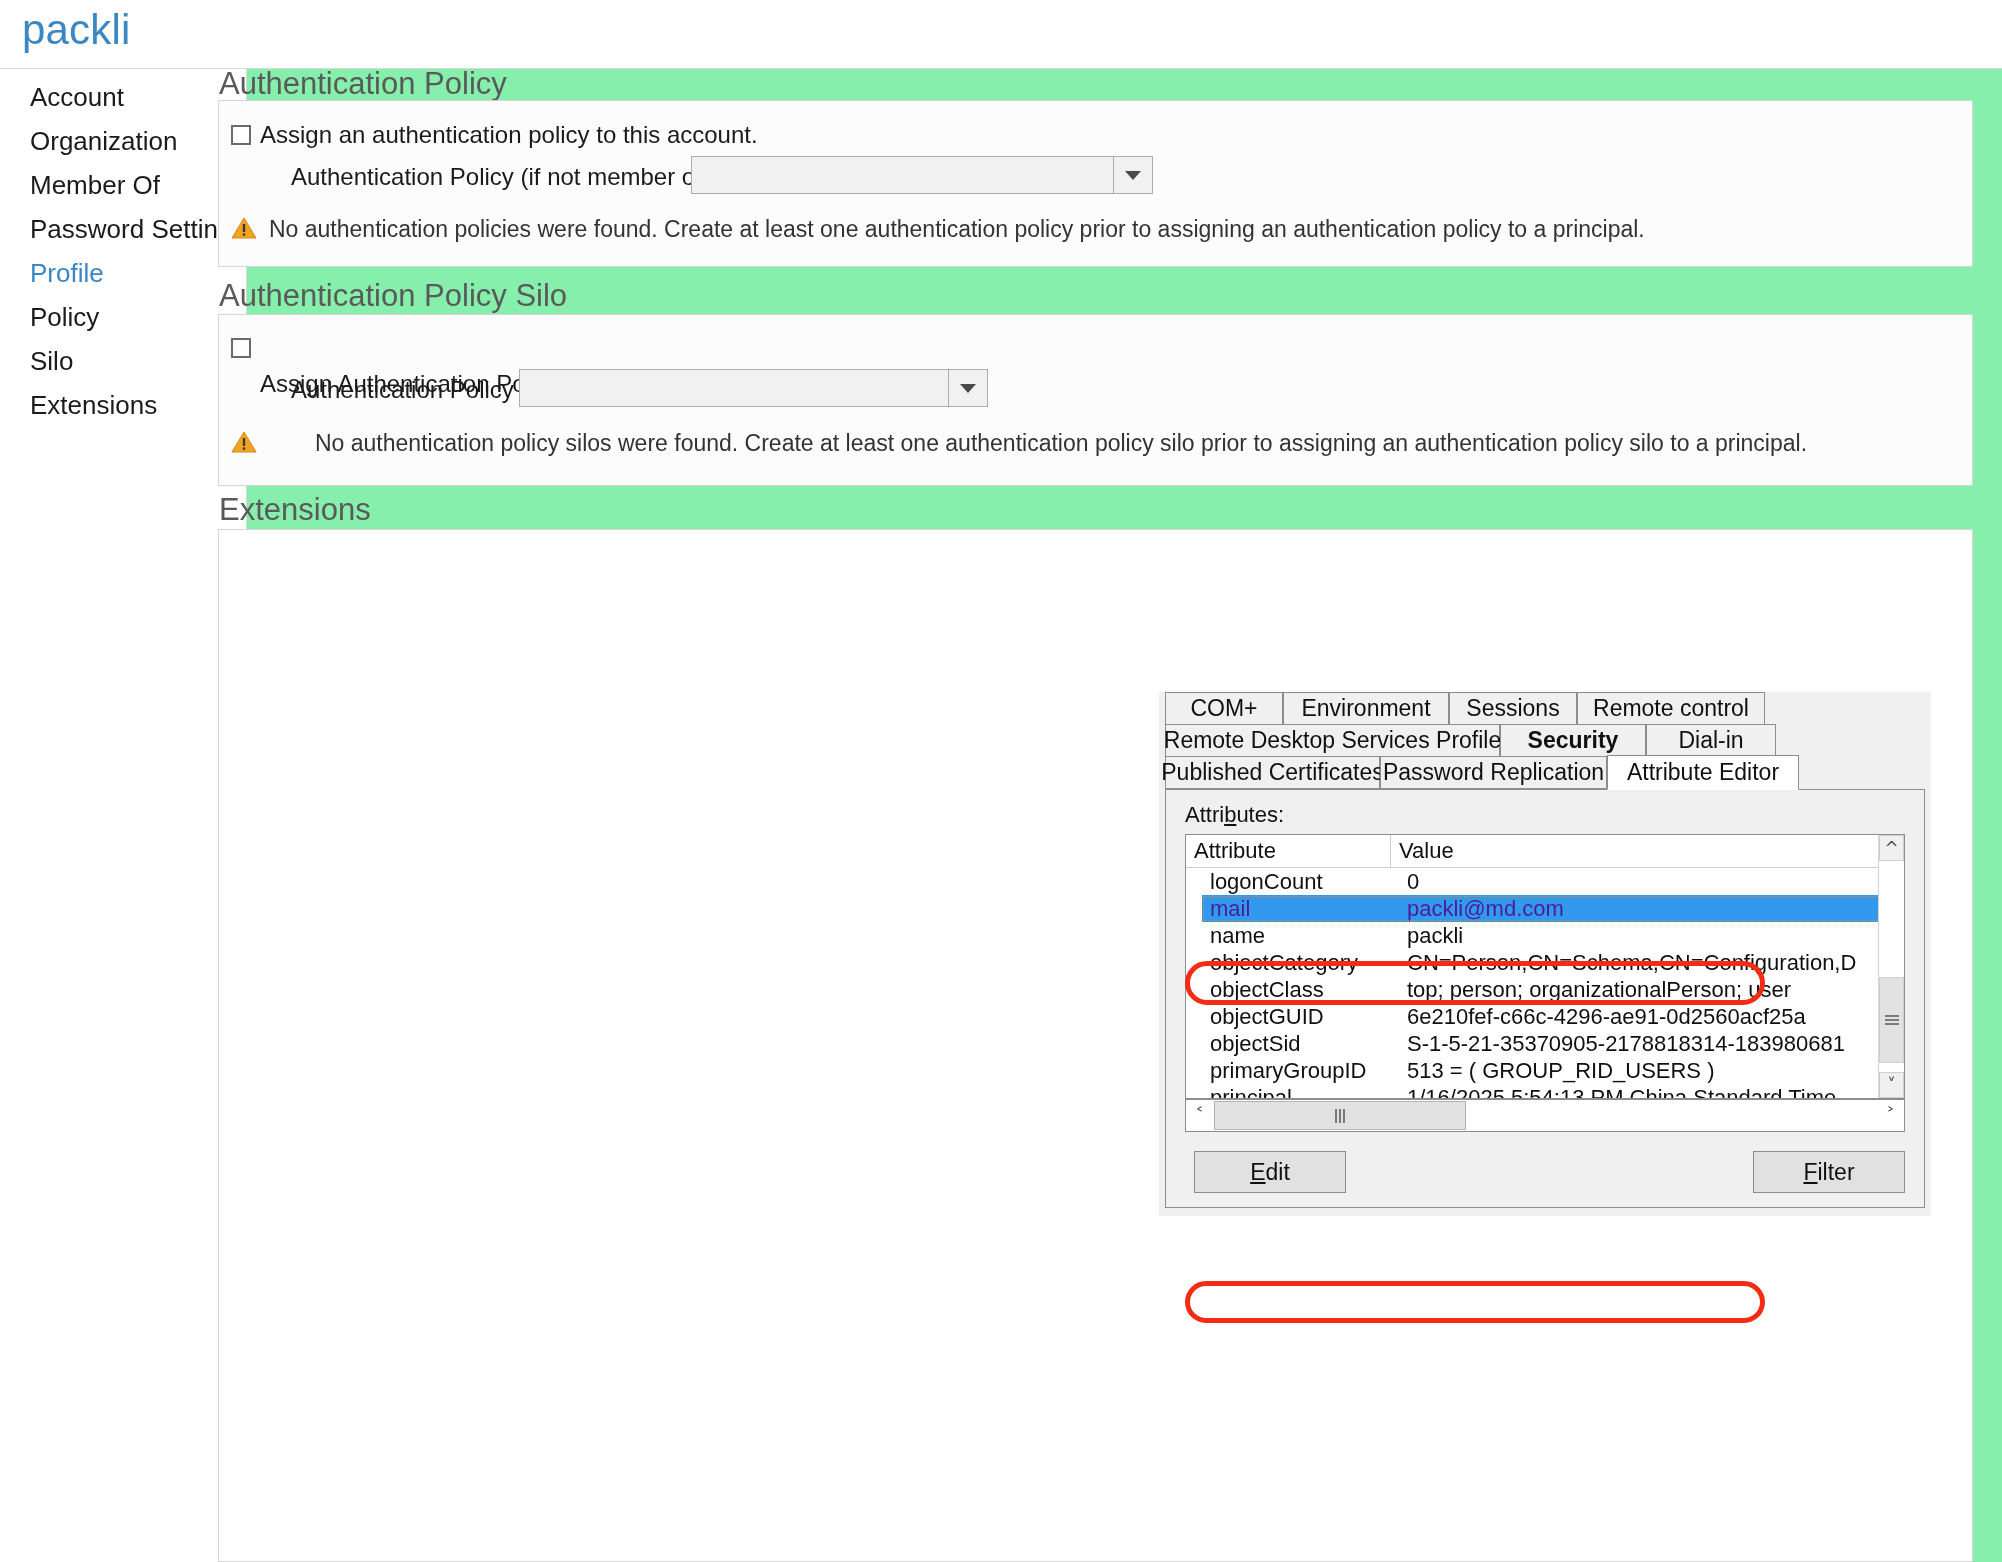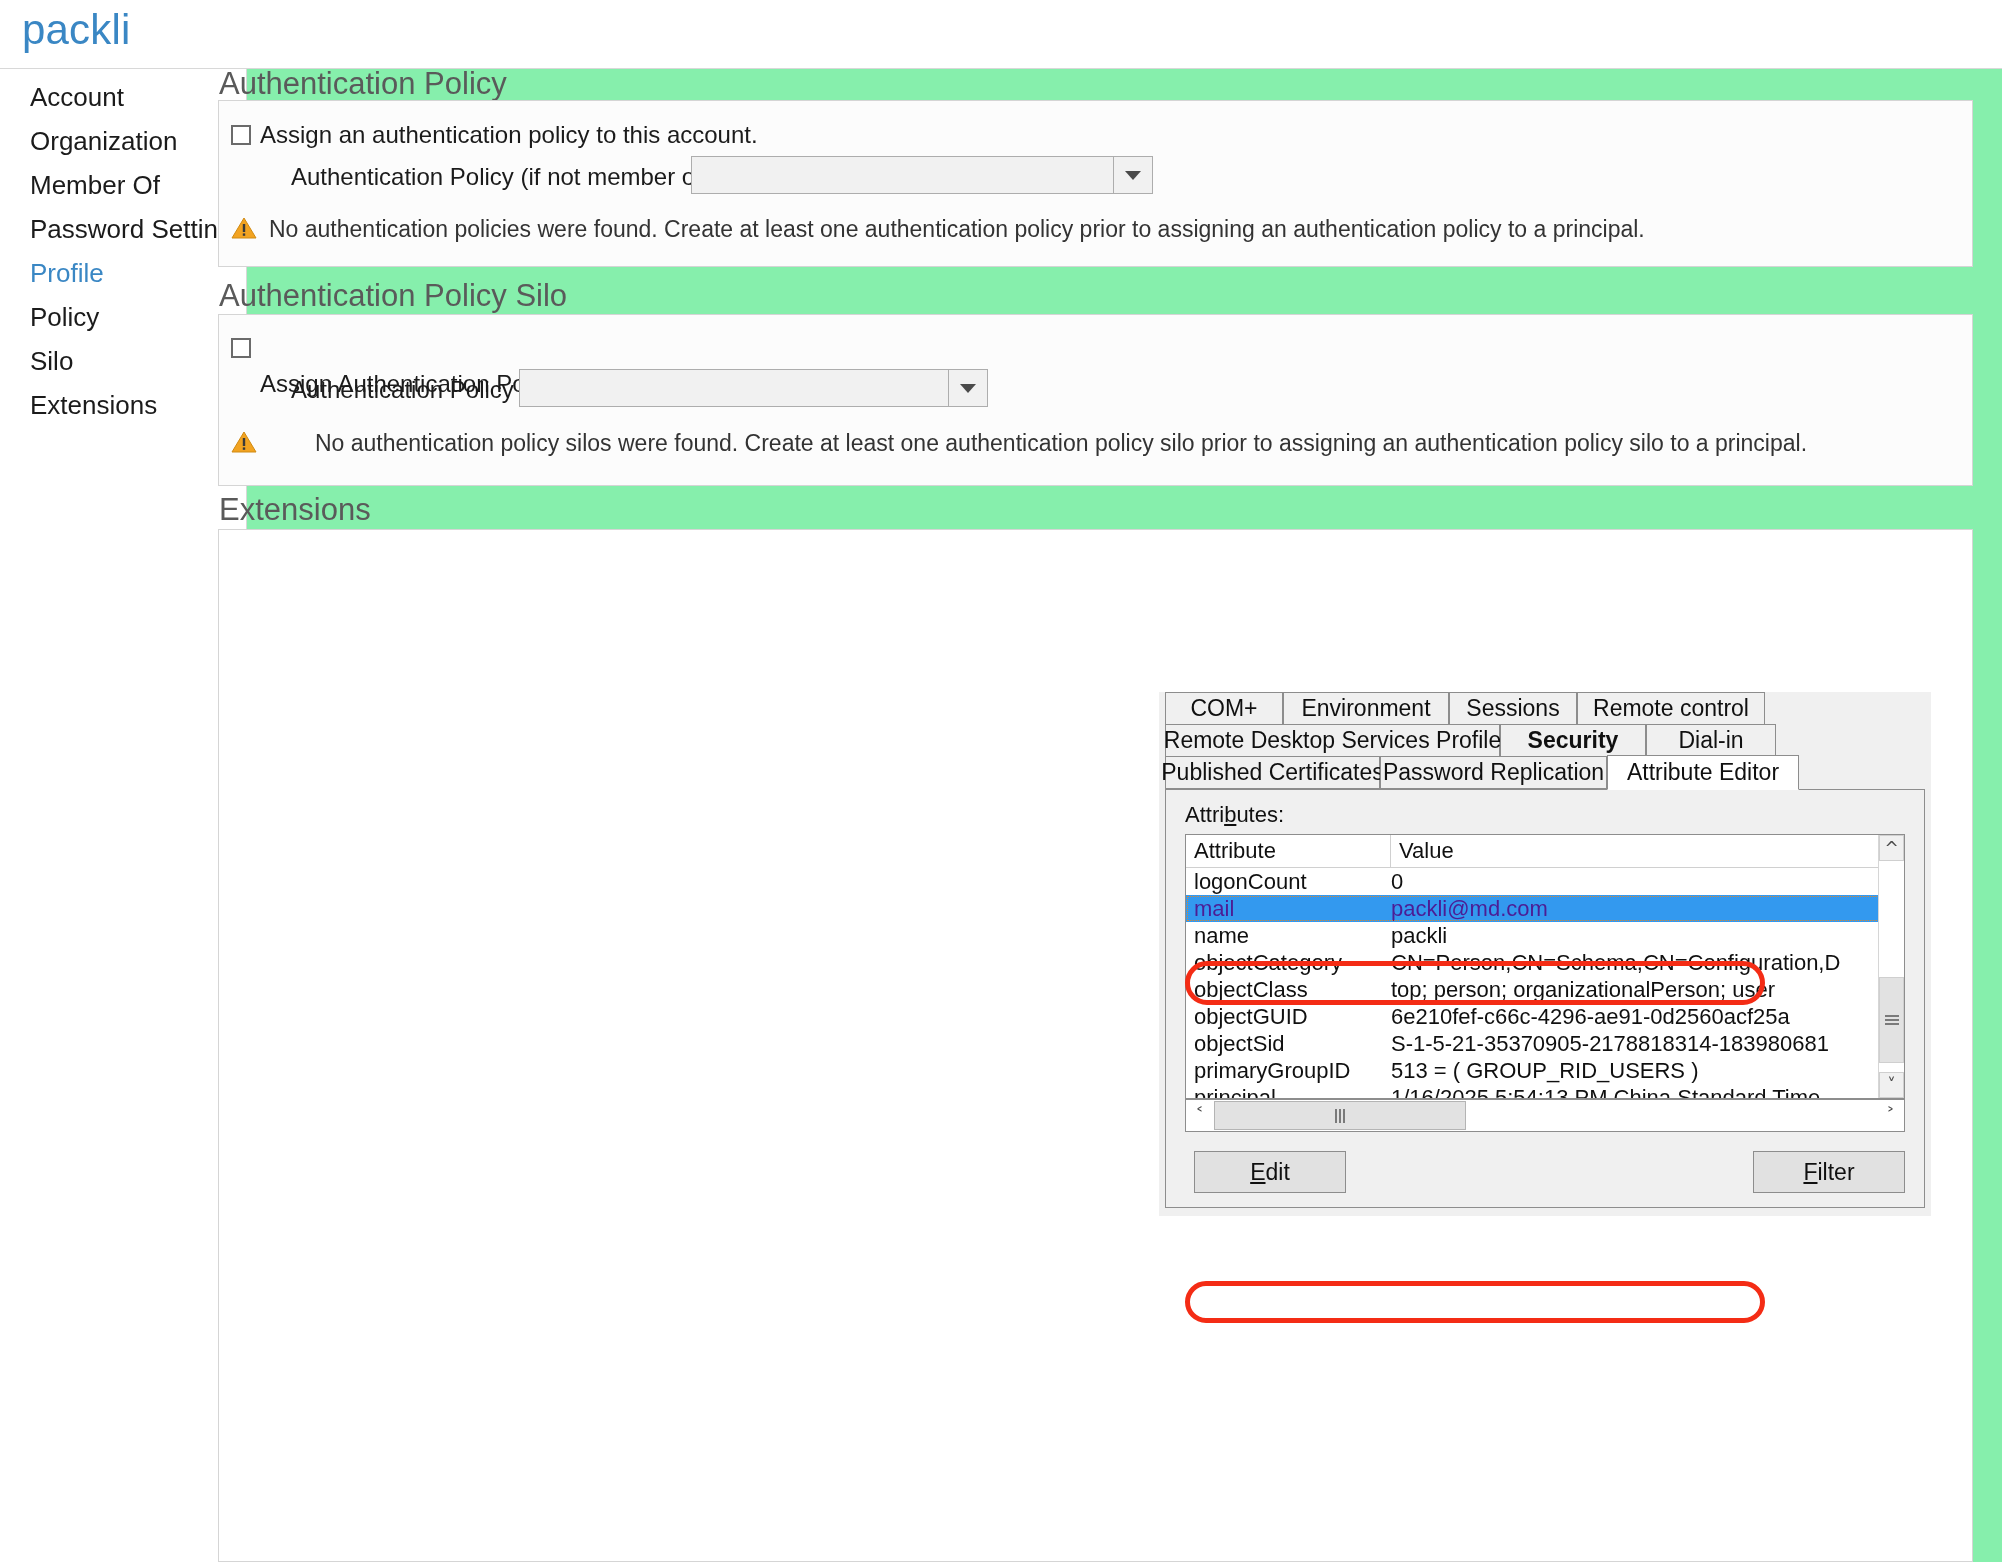--- a/index.html
+++ b/index.html
@@ -223,21 +223,21 @@
     white-space: nowrap;
     cursor: pointer;
   }
   #attr-rows {
     position: absolute;
     left: 0; top: 33px;
     right: 0; bottom: 0;
   }
   .attr-row {
     position: absolute;
-    left: 0;
+    left: 16px;
     width: 100%;
     height: 27px;
     box-sizing: border-box;
     cursor: default;
   }
   .attr-row.sel { background: #3399ef; }
   .attr-row.sel .c1, .attr-row.sel .c2 { color: #4c1d95; }
   .attr-row .c1 {
     position: absolute;
     left: 8px; top: 0;

